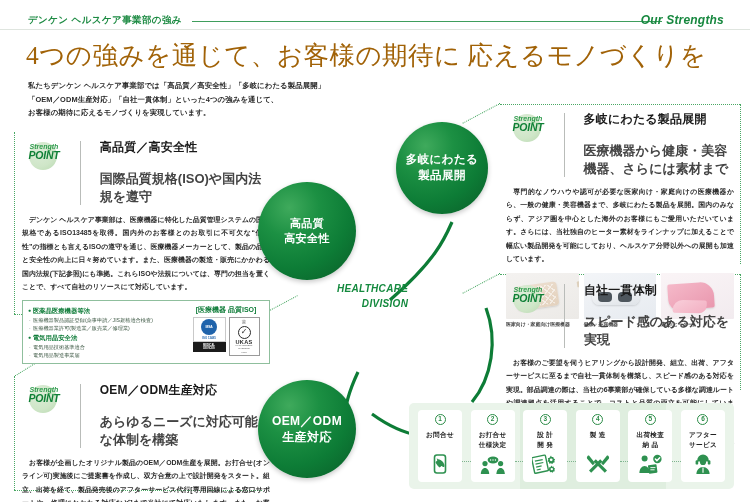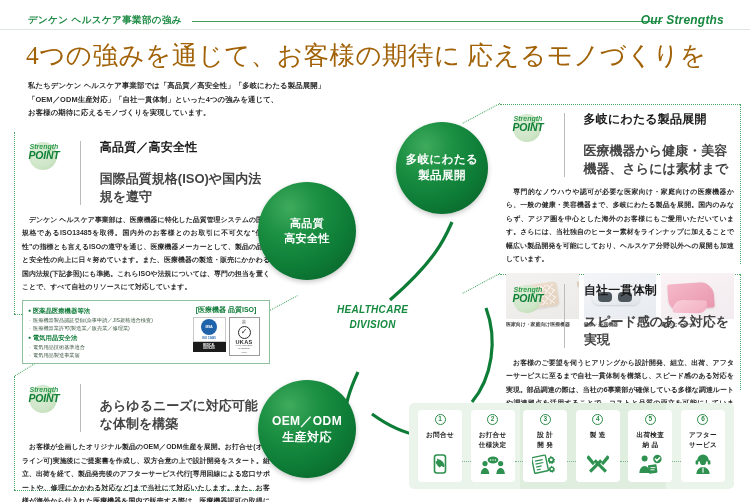--- a/index.html
+++ b/index.html
@@ -214,21 +214,21 @@
   }
   #b-kouhinshitsu { left: 258px; top: 182px; width: 98px; height: 98px; font-size: 11px; }
   #b-taki        { left: 396px; top: 122px; width: 92px; height: 92px; font-size: 11.5px; }
   #b-jisha       { left: 396px; top: 303px; width: 92px; height: 92px; font-size: 12px; }
   #b-oem         { left: 258px; top: 380px; width: 98px; height: 98px; font-size: 12px; }
 
   .arc { position: absolute; z-index: 2; }
   .hc-label {
     position: absolute; left: 337px; top: 281px; z-index: 4;
     font-size: 10px; font-weight: bold; font-style: italic; color: #158a3f;
-    line-height: 1.5; letter-spacing: .3px; text-align: center; margin-top: 21px;
+    line-height: 1.5; letter-spacing: .3px; text-align: right;
   }
 
   
   #flow {
     position: absolute; left: 409px; top: 403px; width: 325px; height: 86px;
     background: #eaf4ea; border-radius: 5px; z-index: 5;
   }
   #flow .mid-band {
     position: absolute; left: 111px; top: 0; width: 146px; height: 86px;
     background: #dfeedf; border-radius: 0;
@@ -344,20 +344,21 @@
   </div>
 
   <div class="panel" id="p2">
     <div class="spt">
       <div class="spt-badge">
         <span class="spt-s">Strength</span>
         <span class="spt-p">POINT</span>
       </div>
       <div class="spt-div"></div>
       <div>
+        <div class="spt-t1">OEM／ODM生産対応</div>
         <div class="spt-t2">あらゆるニーズに対応可能な体制を構築</div>
       </div>
     </div>
     <div class="body-copy">　お客様が企画したオリジナル製品のOEM／ODM生産を展開。お打合せ(オンライン可)実施後にご提案書を作成し、双方合意の上で設計開発をスタート。組立、出荷を経て、製品発売後のアフターサービス代行[専用回線による窓口サポートや、修理にかかわる対応など]まで当社にて対応いたします。また、お客様が海外から仕入れた医療機器を国内で販売する際は、医療機器認可の取得に向けた申請をサポート。健康・美容機器などにも対応し、小ロットからの生産も可能です。</div>
   </div>
 
   <div class="panel" id="p3">
     <div class="spt">
       <div class="spt-badge">
         <span class="spt-s">Strength</span>

